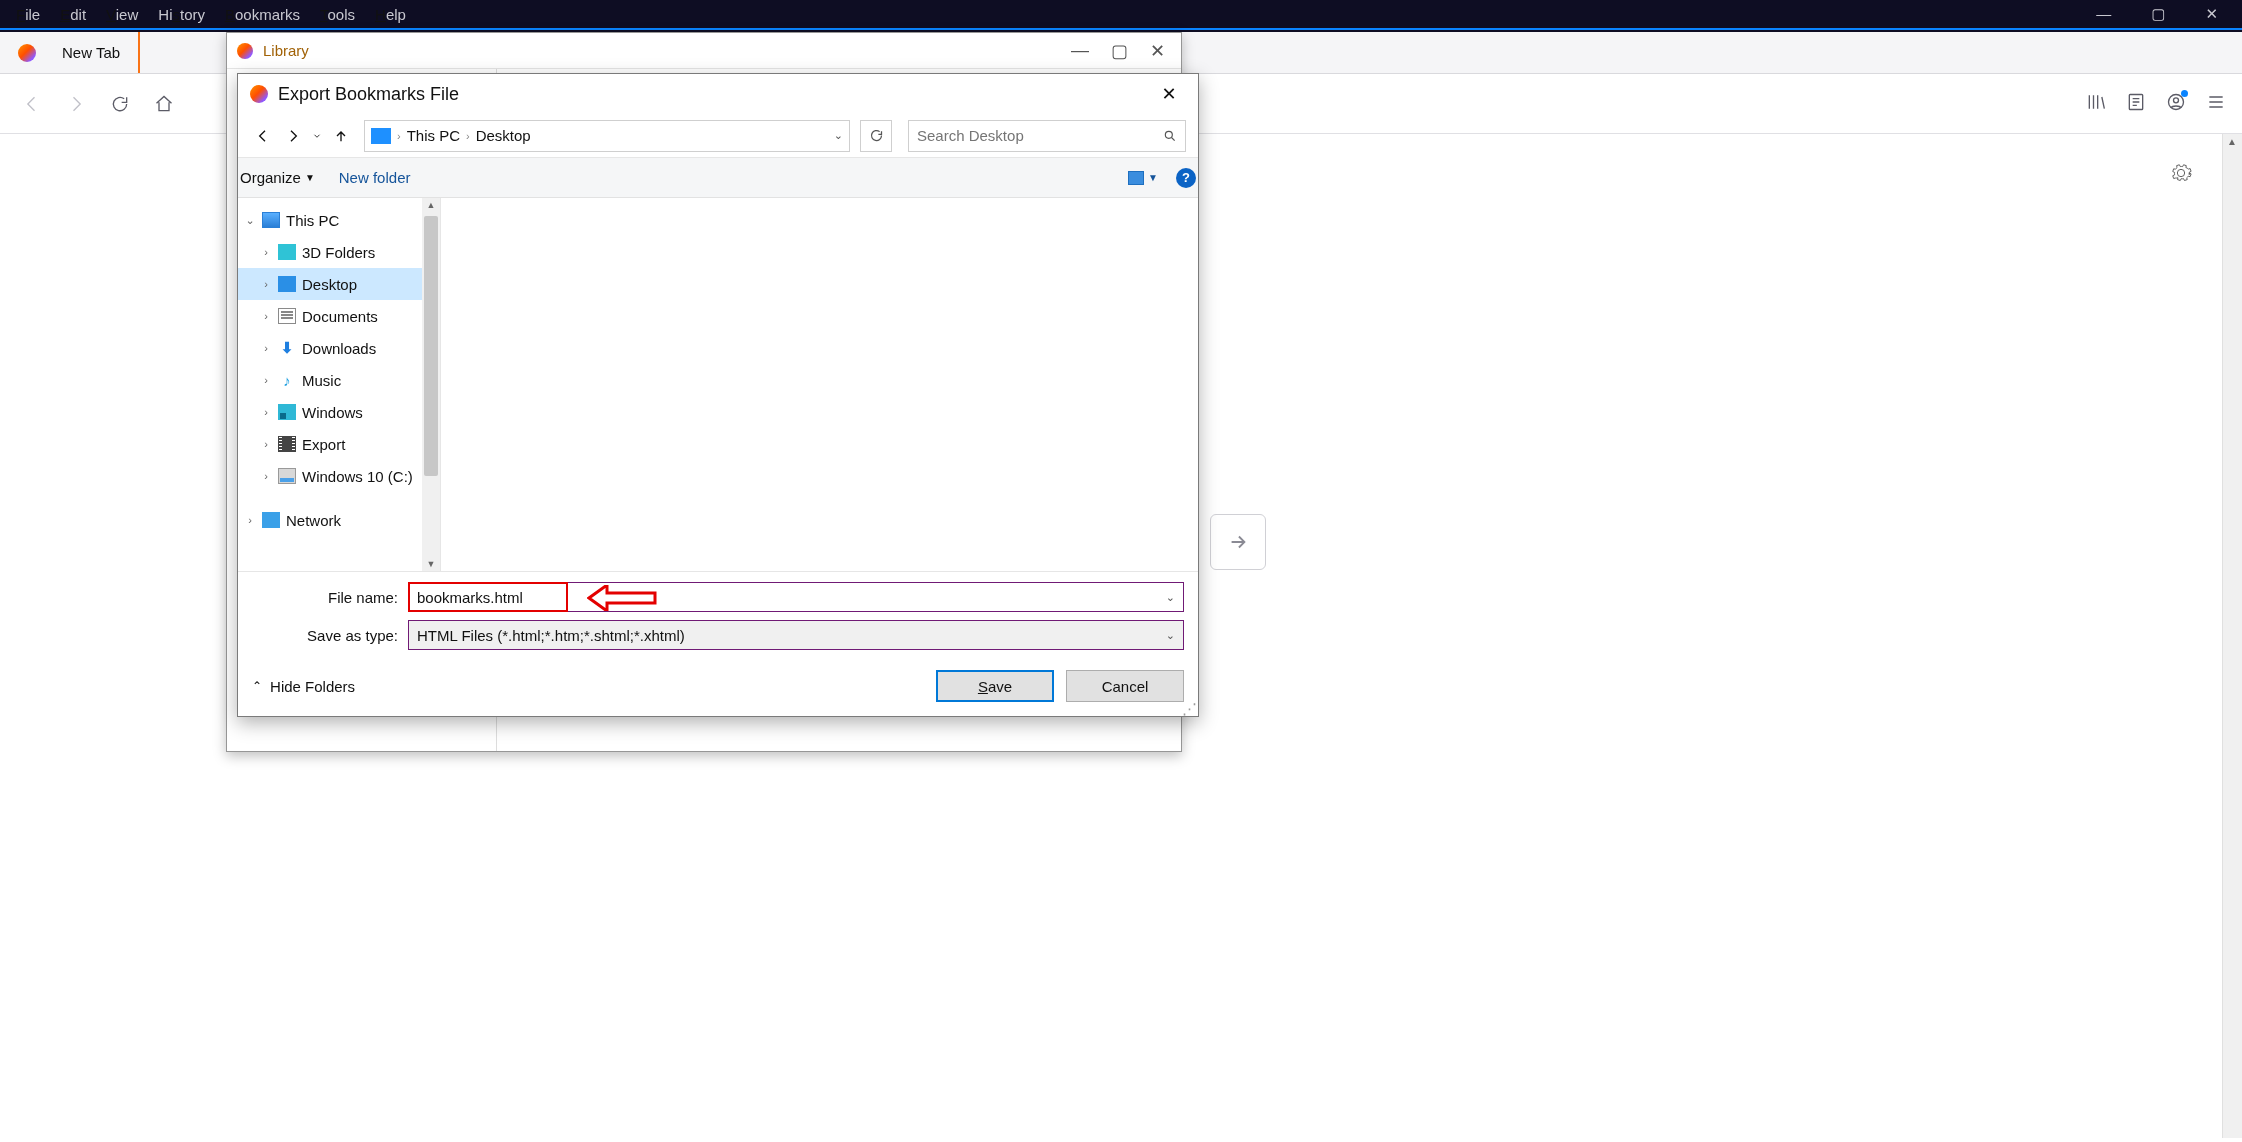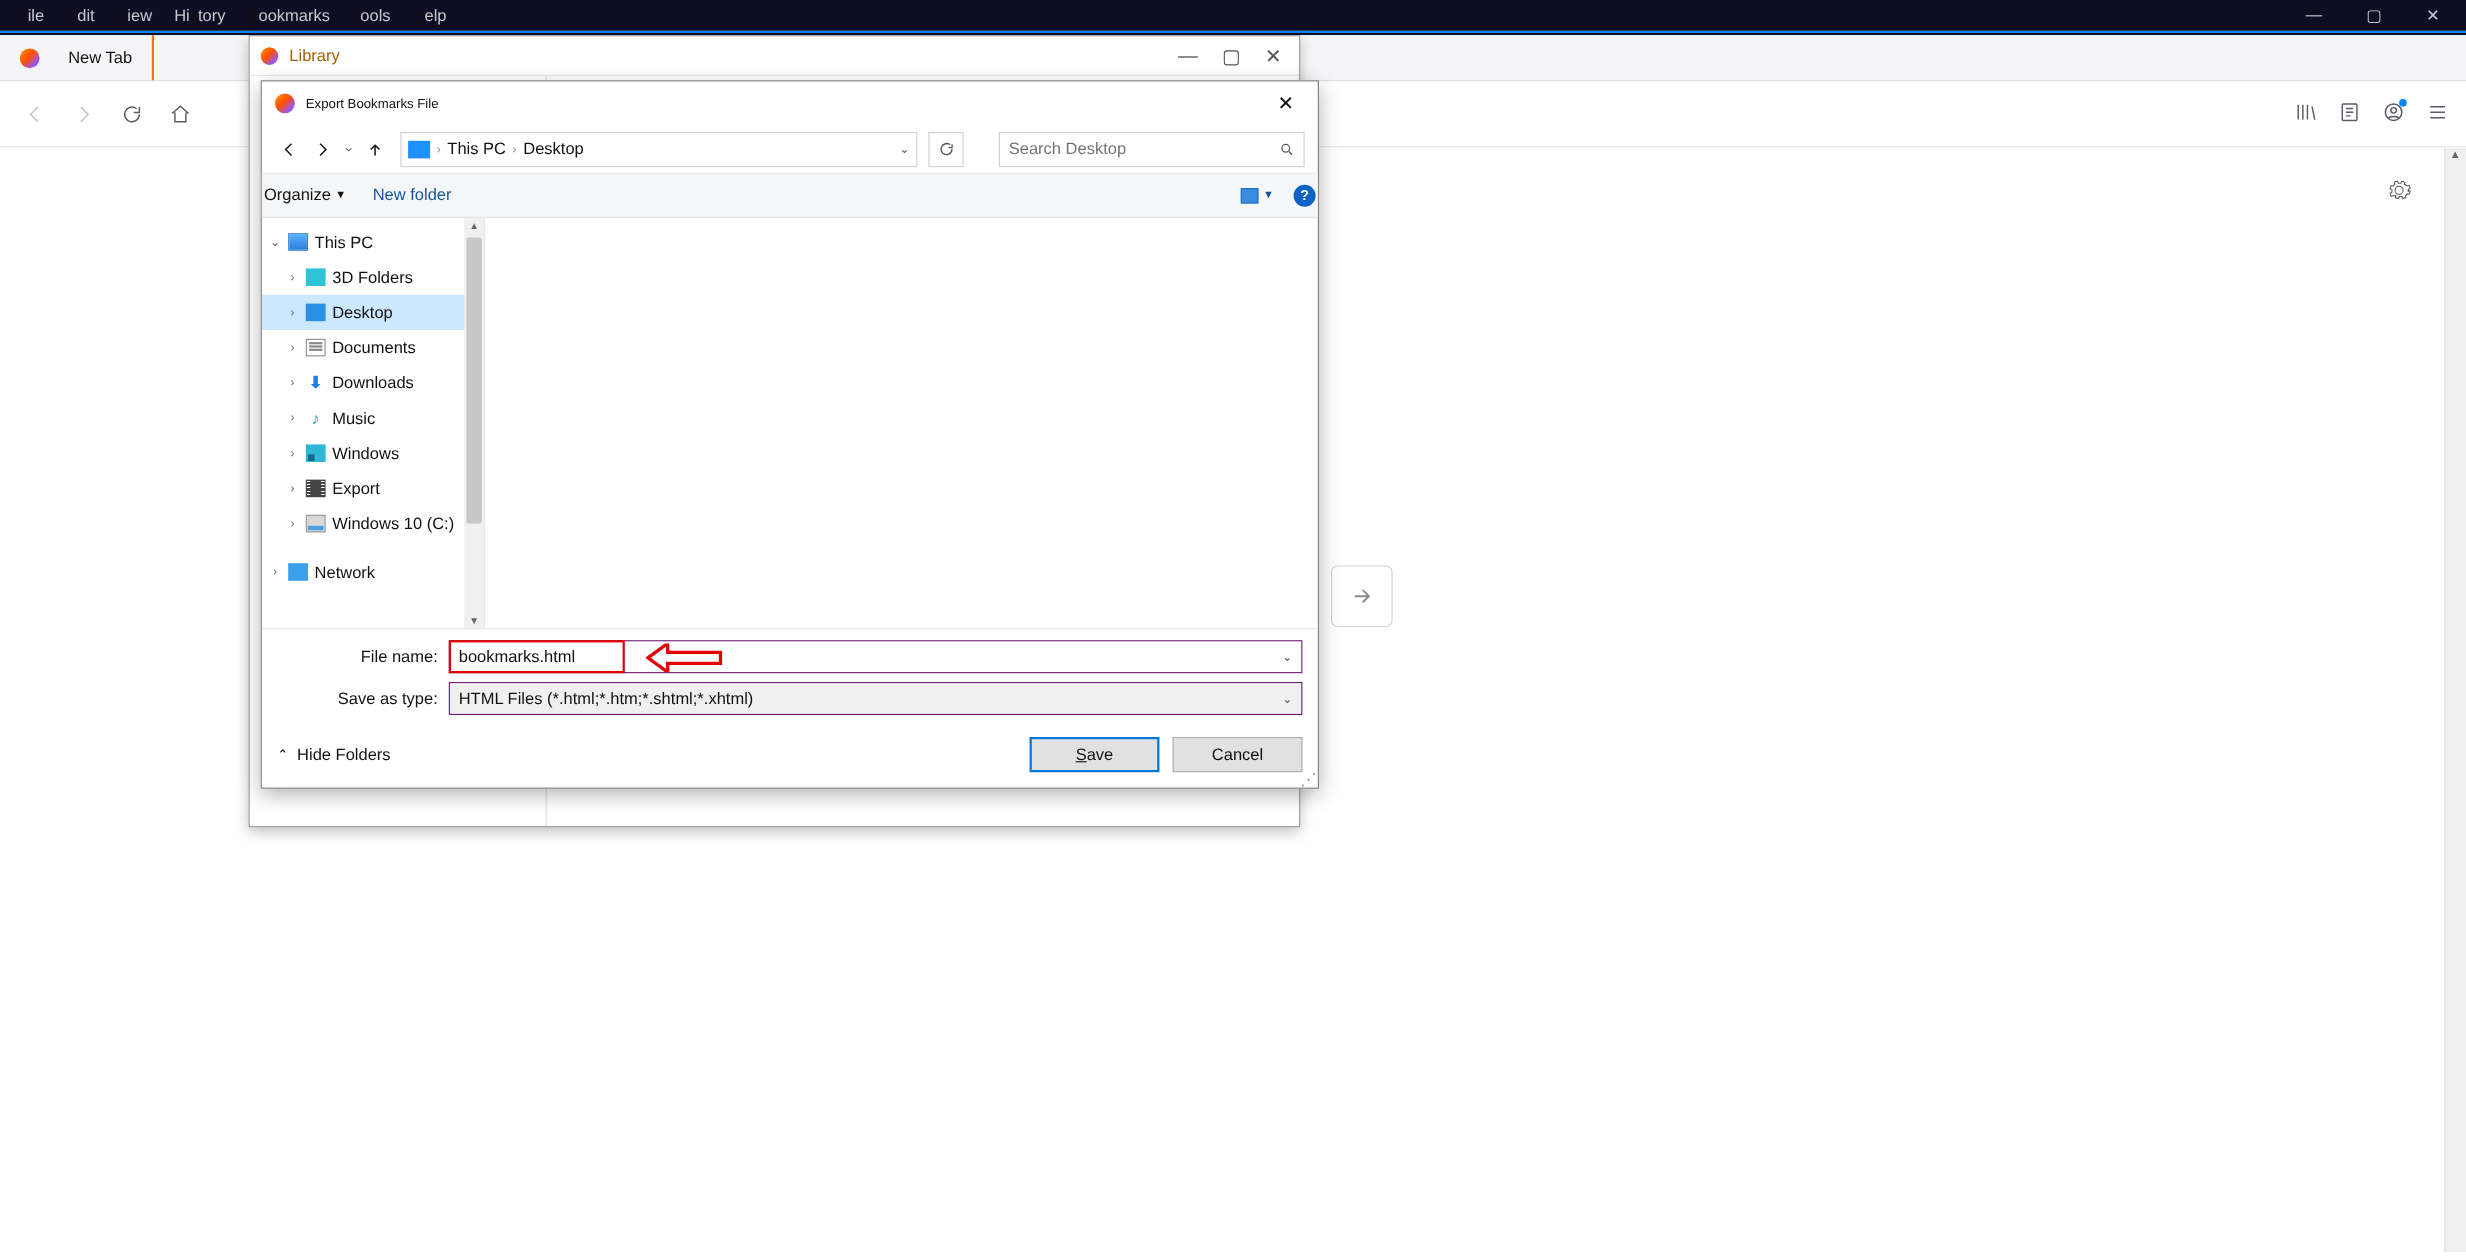--- a/index.html
+++ b/index.html
@@ -33,33 +33,33 @@
   .lib-title .t{color:#a16207}
   .lib-ctl{margin-left:auto;display:flex;gap:22px;padding-right:6px}
   .lib-ctl span{color:#555;font-size:18px;font-family:Arial}
   .lib-body{display:flex;height:calc(100% - 36px)}
   .lib-sidebar{width:270px;border-right:1px solid #ddd}
   .lib-main{flex:1}
   
   .save-dialog{position:absolute;top:73px;left:237px;width:962px;height:644px;background:#fff;border:1px solid #7a7a7a;box-shadow:0 6px 18px rgba(0,0,0,0.3);display:flex;flex-direction:column}
   .dlg-title{height:40px;display:flex;align-items:center;padding:0 12px;gap:10px}
   .dlg-title .favicon{width:18px;height:18px;border-radius:50%;background:linear-gradient(135deg,#ff9500 0%,#ff4f00 45%,#9059ff 80%)}
-  .dlg-title .t{font-size:12px}
+  .dlg-title .t{font-size:18px}
   .dlg-close{margin-left:auto;width:34px;height:30px;display:flex;align-items:center;justify-content:center;font-size:18px}
   .dlg-nav{height:44px;display:flex;align-items:center;padding:0 12px;gap:4px;border-bottom:1px solid #e6e6e6}
   .dlg-nav .arrow{width:26px;height:26px;display:flex;align-items:center;justify-content:center;color:#555}
   .dlg-nav .arrow.disabled{color:#bcbcc2}
   .dlg-nav .arrow svg{width:16px;height:16px;stroke:currentColor;fill:none;stroke-width:2}
   .crumb-box{flex:1;height:32px;border:1px solid #cfcfcf;display:flex;align-items:center;padding:0 6px;gap:6px;margin:0 6px}
   .crumb-box .drive{width:20px;height:16px;background:#1e90ff}
   .crumb-box .sep{color:#888;font-size:11px}
   .crumb-box .dd{margin-left:auto;color:#555;font-size:11px}
   .refresh{width:32px;height:32px;border:1px solid #cfcfcf;display:flex;align-items:center;justify-content:center}
   .refresh svg{width:15px;height:15px;stroke:#555;fill:none;stroke-width:2}
-  .dlg-search{width:278px;height:32px;border:1px solid #cfcfcf;display:flex;align-items:center;padding:0 8px;margin-left:28px}
+  .dlg-search{width:278px;height:32px;border:1px solid #cfcfcf;display:flex;align-items:center;padding:0 8px;margin-left:12px}
   .dlg-search input{border:none;outline:none;flex:1;color:#666;font-size:15px;background:transparent}
   .dlg-search svg{width:14px;height:14px;stroke:#555;fill:none;stroke-width:2}
   .dlg-toolbar{height:40px;background:#f5f6f7;border-bottom:1px solid #e2e2e2;display:flex;align-items:center;padding:0 2px;gap:24px}
   .dlg-toolbar .link{color:#15549a;font-size:15px;display:flex;align-items:center;gap:4px}
   .dlg-toolbar .link .dd{font-size:10px}
   .dlg-toolbar .right{margin-left:auto;display:flex;align-items:center;gap:18px}
   .dlg-toolbar .viewbtn{display:flex;align-items:center;gap:4px}
   .dlg-toolbar .viewbtn .sq{width:16px;height:14px;background:#3a8dde;border:1px solid #1e6fbf}
   .dlg-toolbar .viewbtn .dd{font-size:10px;color:#15549a}
   .dlg-toolbar .help{width:20px;height:20px;border-radius:50%;background:#0b63c5;color:#fff;display:flex;align-items:center;justify-content:center;font-size:13px;font-weight:bold}

